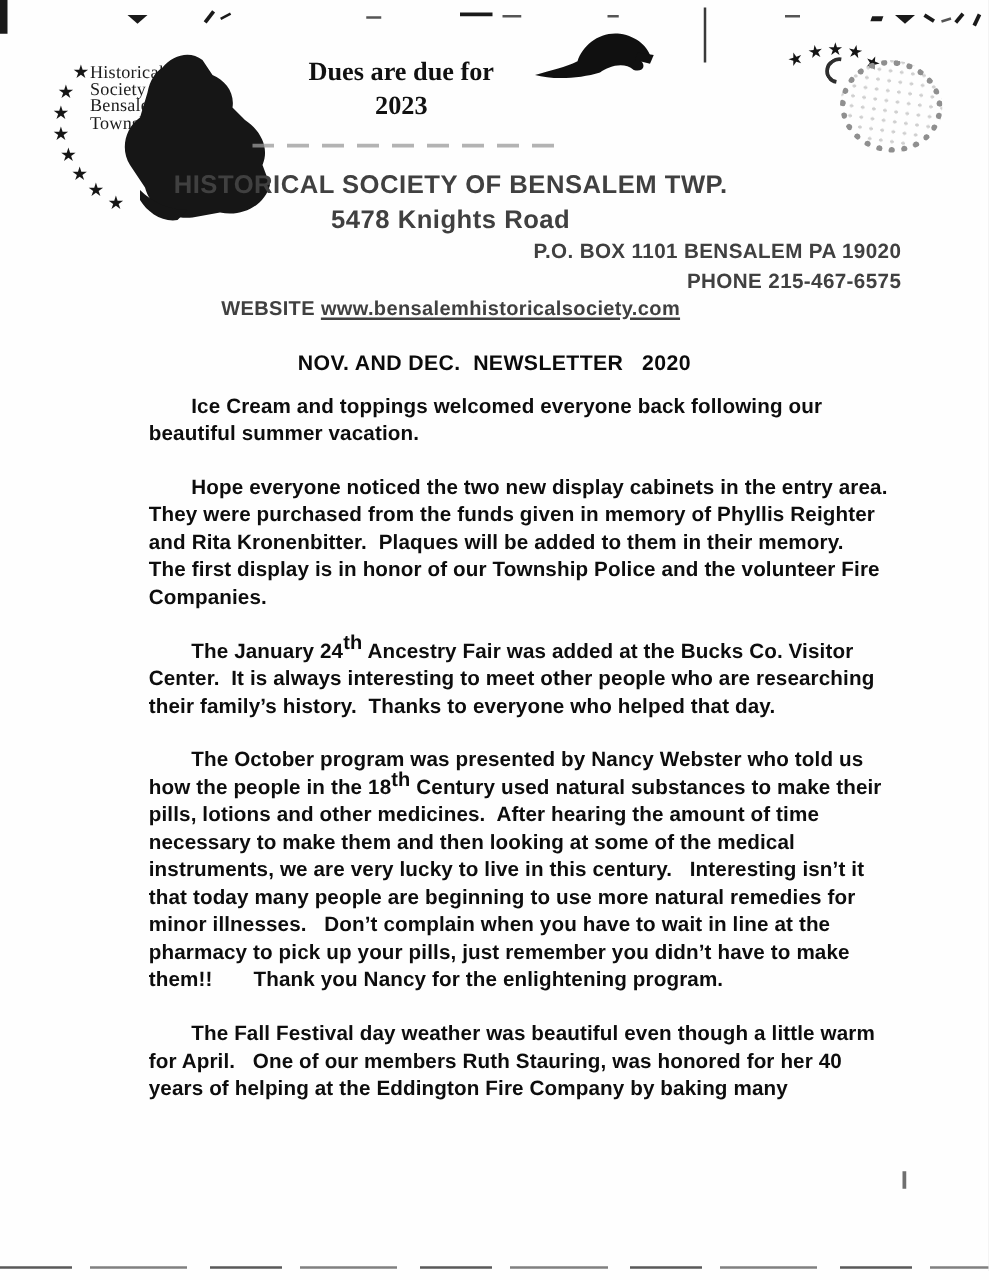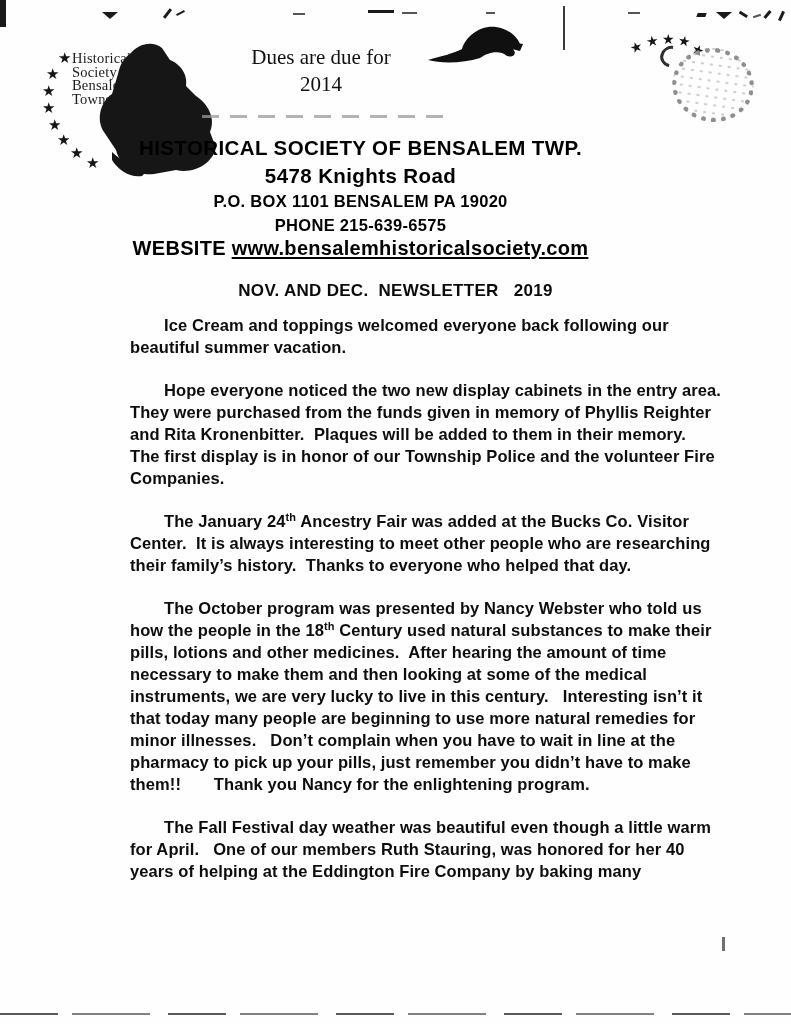--- a/index.html
+++ b/index.html
@@ -23,21 +23,21 @@
   .logo .star{position:absolute;font-size:15px;color:#151515;line-height:1;}
   .logo-text{
     position:absolute;left:42px;top:14px;
     font-family:"Liberation Serif",serif;font-size:14.5px;line-height:13.5px;color:#1c1c1c;
     letter-spacing:.2px;white-space:nowrap;
   }
   .logo-blob{position:absolute;left:62px;top:2px;}
   
   .dues{
     position:absolute;left:226px;top:44px;width:190px;text-align:center;
-    font-family:"Liberation Serif",serif;font-weight:normal;font-size:21px;line-height:27px;color:#111;
+    font-family:"Liberation Serif",serif;font-weight:bold;font-size:21px;line-height:27px;color:#111;
   }
   .dash-underline{
     position:absolute;left:202px;top:115px;width:242px;height:3px;
     background-image:repeating-linear-gradient(90deg,#9a9a9a 0 17px,transparent 17px 28px);
     opacity:.75;
   }
   .center-blob{position:absolute;left:424px;top:18px;}
   .vline{position:absolute;left:563px;top:6px;width:2px;height:44px;background:#3a3a3a;}
   
   .seal{position:absolute;left:608px;top:20px;width:170px;height:110px;}
@@ -48,37 +48,37 @@
     background-image:radial-gradient(#cfcfcf 1.2px,transparent 1.7px);
     background-size:9px 8px;
     transform:rotate(8deg);
   }
   .seal-crescent{
     position:absolute;left:52px;top:26px;width:16px;height:15px;border-radius:50%;
     border:3.5px solid #2e2e2e;border-right-color:transparent;border-bottom-color:transparent;
     transform:rotate(-35deg);
   }
   
-  .masthead{position:absolute;left:0;top:135px;width:721px;text-align:center;font-weight:bold;color:#000000;}
+  .masthead{position:absolute;left:0;top:135px;width:721px;text-align:center;font-weight:bold;color:#404040;}
   .org-name{font-size:20.5px;line-height:25px;letter-spacing:.4px;}
   .street{font-size:20.5px;line-height:25px;margin-top:3px;letter-spacing:.4px;}
-  .addr{font-size:16.5px;line-height:20.5px;margin-top:3px;letter-spacing:.3px;}
-  .website{font-size:20px;line-height:20.5px;margin-top:3px;letter-spacing:.3px;}
+  .addr{font-size:16.5px;line-height:20.5px;margin-top:3px;letter-spacing:.3px;text-align:right;}
+  .website{font-size:16px;line-height:20.5px;margin-top:3px;letter-spacing:.3px;}
   .website .url{text-decoration:underline;text-decoration-thickness:2px;text-underline-offset:2px;}
   .nl-title{
     position:absolute;left:0;top:281px;width:791px;text-align:center;
     font-weight:bold;font-size:17px;letter-spacing:.3px;white-space:pre;color:#0b0b0b;
   }
   
-  .body-text{position:absolute;left:130px;top:314px;width:600px;}
+  .body-text{position:absolute;left:119px;top:314px;width:600px;}
   .body-text p{
     margin:0 0 21px 0;font-weight:bold;font-size:16.5px;line-height:22px;
     letter-spacing:.1px;text-indent:34px;white-space:pre-wrap;color:#0d0d0d;
   }
-  .body-text sup{font-size:11px;line-height:0;vertical-align:super;}
+  .body-text sup{font-size:16px;line-height:0;vertical-align:super;}
 </style>
 </head>
 <body>
 
 <div class="page">
 
   <div class="art" style="left:0;top:0;width:6px;height:27px;"></div>
   <div class="art tri" style="left:102px;top:12px;"></div>
   <div class="art" style="left:166px;top:8px;width:3px;height:11px;transform:rotate(38deg);"></div>
   <div class="art" style="left:176px;top:12px;width:9px;height:2px;transform:rotate(-28deg);"></div>
@@ -112,21 +112,21 @@
       <div>Township</div>
     </div>
     <svg class="logo-blob" width="148" height="138" viewBox="0 0 148 138">
       <path fill="#161616" d="M38,14 C46,4 60,0 70,8 L78,20 C88,24 96,34 94,46 L104,56 C116,64 124,78 118,92 L124,108 C120,124 102,134 84,130 L62,134 C44,136 28,126 24,110 L12,92 C4,80 8,62 20,54 L26,34 C28,24 32,18 38,14 Z"></path>
       <path fill="#161616" d="M20,112 C30,122 44,128 58,128 L50,136 C38,138 26,130 20,120 Z"></path>
     </svg>
   </div>
 
   <div class="dues">
     <div>Dues are due for</div>
-    <div>2014</div>
+    <div>2023</div>
   </div>
   <div class="dash-underline"></div>
 
   <svg class="center-blob" width="115" height="50" viewBox="0 0 115 50">
     <path fill="#101010" d="M4,42 C18,38 28,36 38,31 C42,18 56,7 72,9 C86,11 95,20 97,29 L89,31 C93,35 90,40 83,38 C75,31 63,35 56,40 C40,45 18,46 4,42 Z"></path>
     <path fill="#101010" d="M86,24 L99,26 L96,33 L84,30 Z"></path>
   </svg>
 
   <div class="seal">
     <span class="star" style="left:22px;top:20px;transform:rotate(-18deg);">★</span>
@@ -135,25 +135,25 @@
     <span class="star" style="left:70px;top:14px;transform:rotate(10deg);">★</span>
     <span class="star" style="left:84px;top:23px;transform:rotate(22deg);">★</span>
     <div class="seal-crescent"></div>
     <div class="seal-ring"></div>
   </div>
 
   <div class="masthead">
     <div class="org-name">HISTORICAL SOCIETY OF BENSALEM TWP.</div>
     <div class="street">5478 Knights Road</div>
     <div class="addr">P.O. BOX 1101 BENSALEM PA 19020</div>
-    <div class="addr">PHONE 215-639-6575</div>
+    <div class="addr">PHONE 215-467-6575</div>
     <div class="website"><span>WEBSITE </span><span class="url">www.bensalemhistoricalsociety.com</span></div>
   </div>
 
-  <div class="nl-title">NOV. AND DEC.  NEWSLETTER   2019</div>
+  <div class="nl-title">NOV. AND DEC.  NEWSLETTER   2020</div>
 
   <div class="body-text">
     <p>Ice Cream and toppings welcomed everyone back following our beautiful summer vacation.</p>
     <p>Hope everyone noticed the two new display cabinets in the entry area.  They were purchased from the funds given in memory of Phyllis Reighter and Rita Kronenbitter.  Plaques will be added to them in their memory.     The first display is in honor of our Township Police and the volunteer Fire Companies.</p>
     <p><span>The January 24</span><sup>th</sup><span> Ancestry Fair was added at the Bucks Co. Visitor Center.  It is always interesting to meet other people who are researching their family’s history.  Thanks to everyone who helped that day.</span></p>
     <p><span>The October program was presented by Nancy Webster who told us how the people in the 18</span><sup>th</sup><span> Century used natural substances to make their pills, lotions and other medicines.  After hearing the amount of time necessary to make them and then looking at some of the medical instruments, we are very lucky to live in this century.   Interesting isn’t it that today many people are beginning to use more natural remedies for minor illnesses.   Don’t complain when you have to wait in line at the pharmacy to pick up your pills, just remember you didn’t have to make them!!       Thank you Nancy for the enlightening program.</span></p>
     <p>The Fall Festival day weather was beautiful even though a little warm for April.   One of our members Ruth Stauring, was honored for her 40 years of helping at the Eddington Fire Company by baking many</p>
   </div>
 
   <div class="page-tick"></div>

